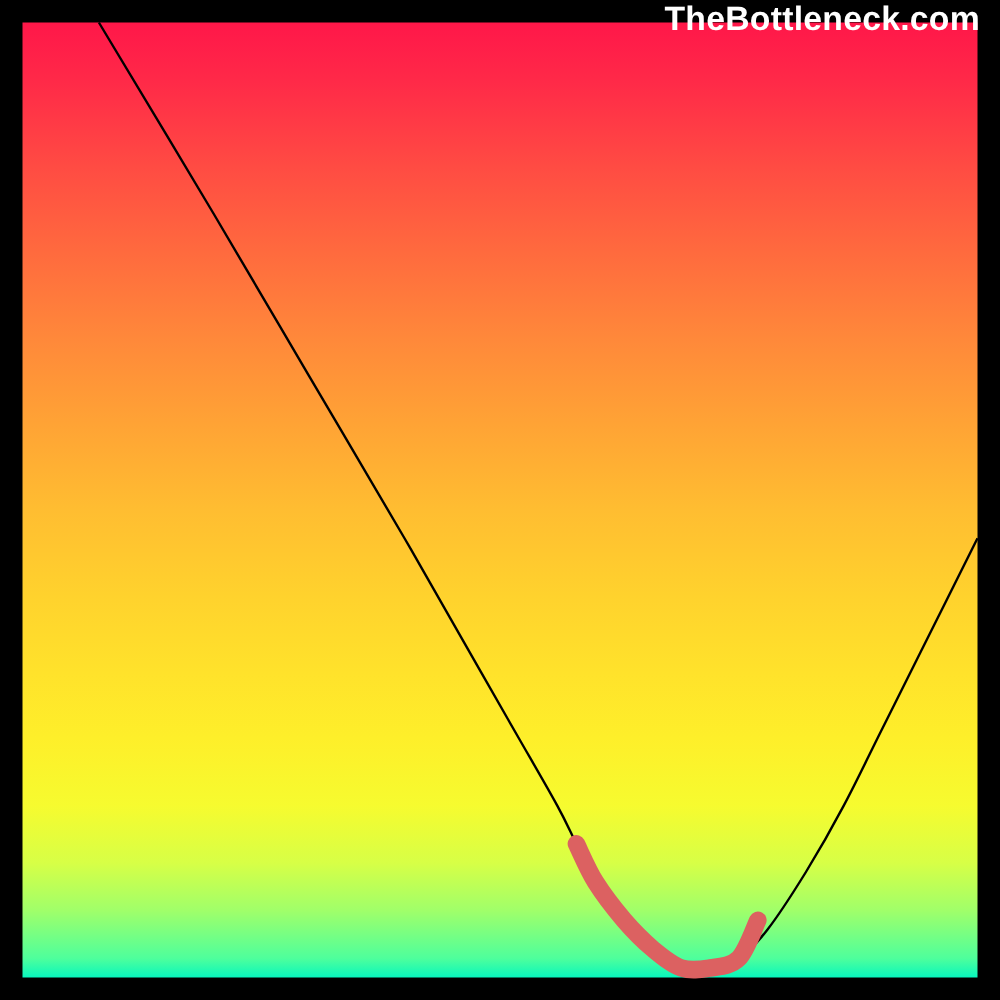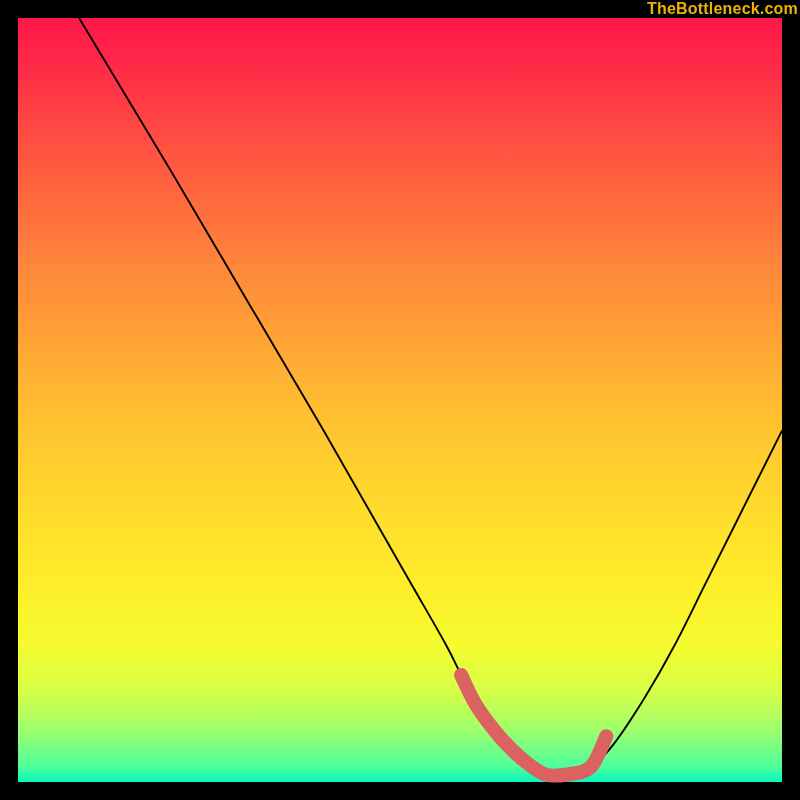--- a/index.html
+++ b/index.html
@@ -59,25 +59,25 @@
   .marker {
     fill: none;
     stroke: #dc6161;
     stroke-width: 14;
     stroke-linecap: round;
     stroke-linejoin: round;
   }
   .attribution {
     position: absolute;
     top: 0;
-    right: 2px;
+    right: 16px;
     font-family: Arial, Helvetica, sans-serif;
-    font-size: 16px;
+    font-size: 27px;
     font-weight: 600;
-    color: #eab308;
+    color: #ffffff;
     letter-spacing: 0.2px;
   }
 </style>
 </head>
 <body>
 
 <div class="frame">
   <div class="plot">
     <svg class="svg-overlay" viewBox="0 0 764 764" preserveAspectRatio="none">
       <path id="curve-path" class="curve" d="M 61.1 0.0 C 76.4 25.5, 124.8 105.7, 152.8 152.8 C 180.8 199.9, 203.7 239.4, 229.2 282.7 C 254.7 326.0, 282.7 373.1, 305.6 412.6 C 328.5 452.0, 351.4 492.8, 366.7 519.5 C 382.0 546.3, 387.1 555.2, 397.3 573.0 C 407.5 590.8, 420.2 612.5, 427.8 626.5 C 435.5 640.5, 438.0 646.9, 443.1 657.0 C 448.2 667.2, 452.0 677.4, 458.4 687.6 C 464.8 697.8, 473.7 709.2, 481.3 718.2 C 489.0 727.1, 496.6 734.7, 504.2 741.1 C 511.9 747.4, 519.5 753.8, 527.2 756.4 C 534.8 758.9, 542.4 757.6, 550.1 756.4 C 557.7 755.1, 565.4 753.8, 573.0 748.7 C 580.6 743.6, 587.0 737.3, 595.9 725.8 C 604.8 714.3, 616.3 696.5, 626.5 680.0 C 636.7 663.4, 646.9 645.6, 657.0 626.5 C 667.2 607.4, 677.4 585.7, 687.6 565.4 C 697.8 545.0, 705.4 529.7, 718.2 504.2 C 730.9 478.8, 756.4 427.8, 764.0 412.6"></path>

